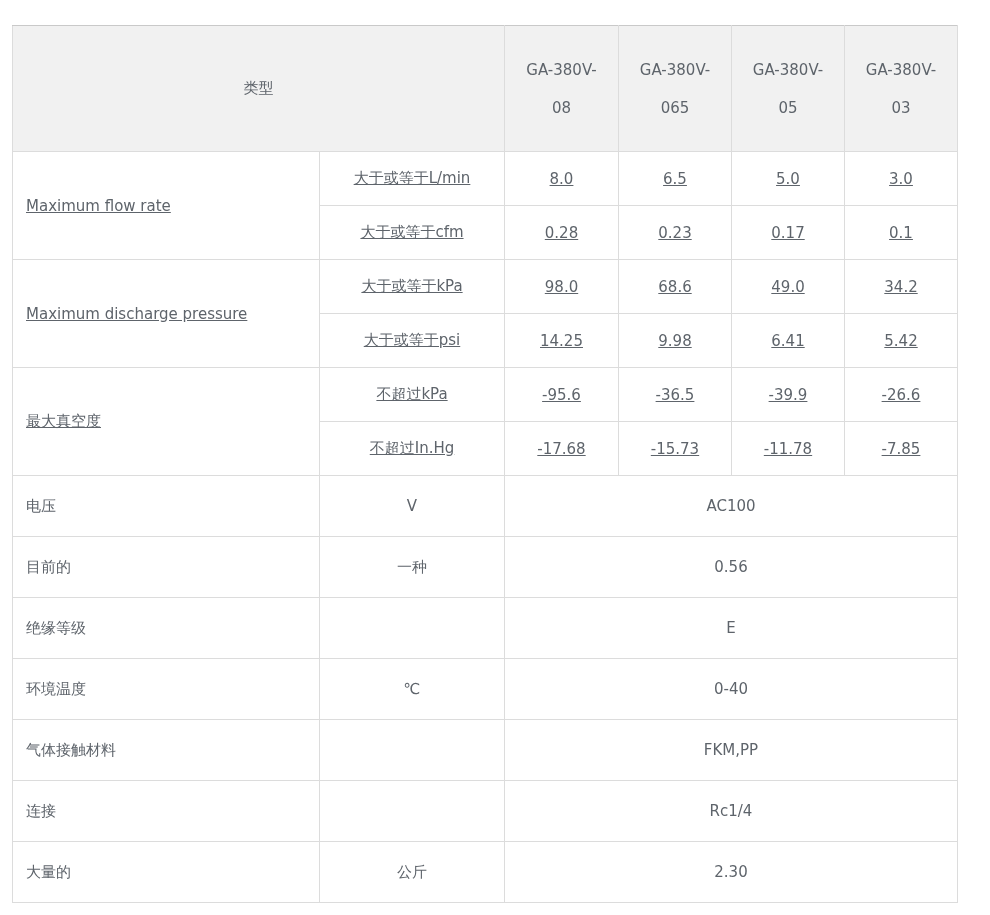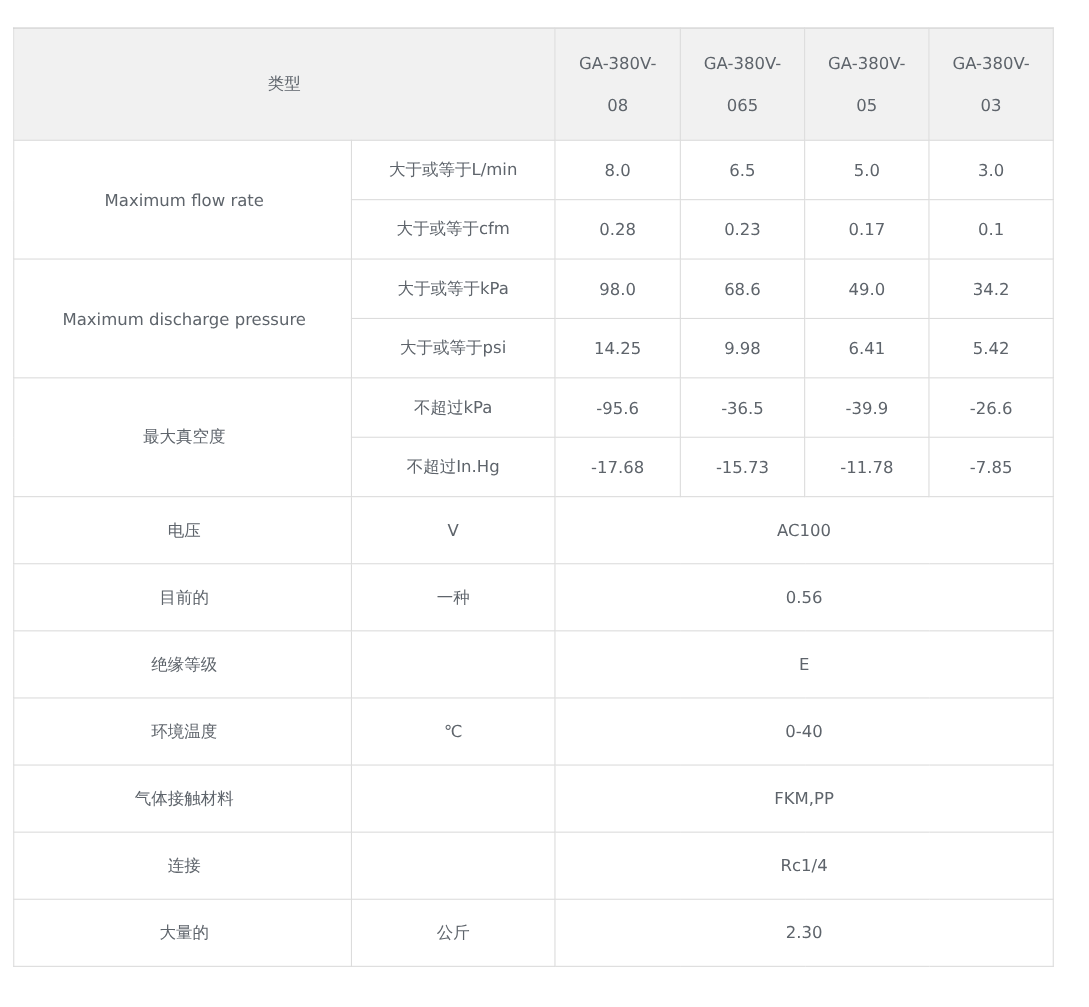--- a/index.html
+++ b/index.html
@@ -24,40 +24,40 @@
     font-size:15px;
   }
   .spec th,.spec td{
     border:1px solid var(--border);
     font-weight:normal;
     vertical-align:middle;
     padding:0 10px;
   }
   .spec thead th{
     background:var(--header-bg);
-    height:102px;
+    height:126px;
     text-align:center;
     border-top-color:var(--border-top);
   }
   .spec thead th.model span{
     display:inline-block;
     max-width:82px;
     line-height:38px;
     text-align:center;
     word-break:break-word;
   }
   td.label{
-    text-align:center;
+    text-align:left;
     padding-left:13px;
     margin-left:40px;
   }
   td.unit, td.val, td.merged{
     text-align:center;
   }
-  tr.r58 td{height:54px;}
+  tr.r58 td{height:54px;text-decoration:underline;}
   tr.r61 td{height:61px;}
 </style>
 </head>
 <body>
 
 <table class="spec">
   <colgroup>
     <col style="width:307px">
     <col style="width:185px">
     <col style="width:114px">

